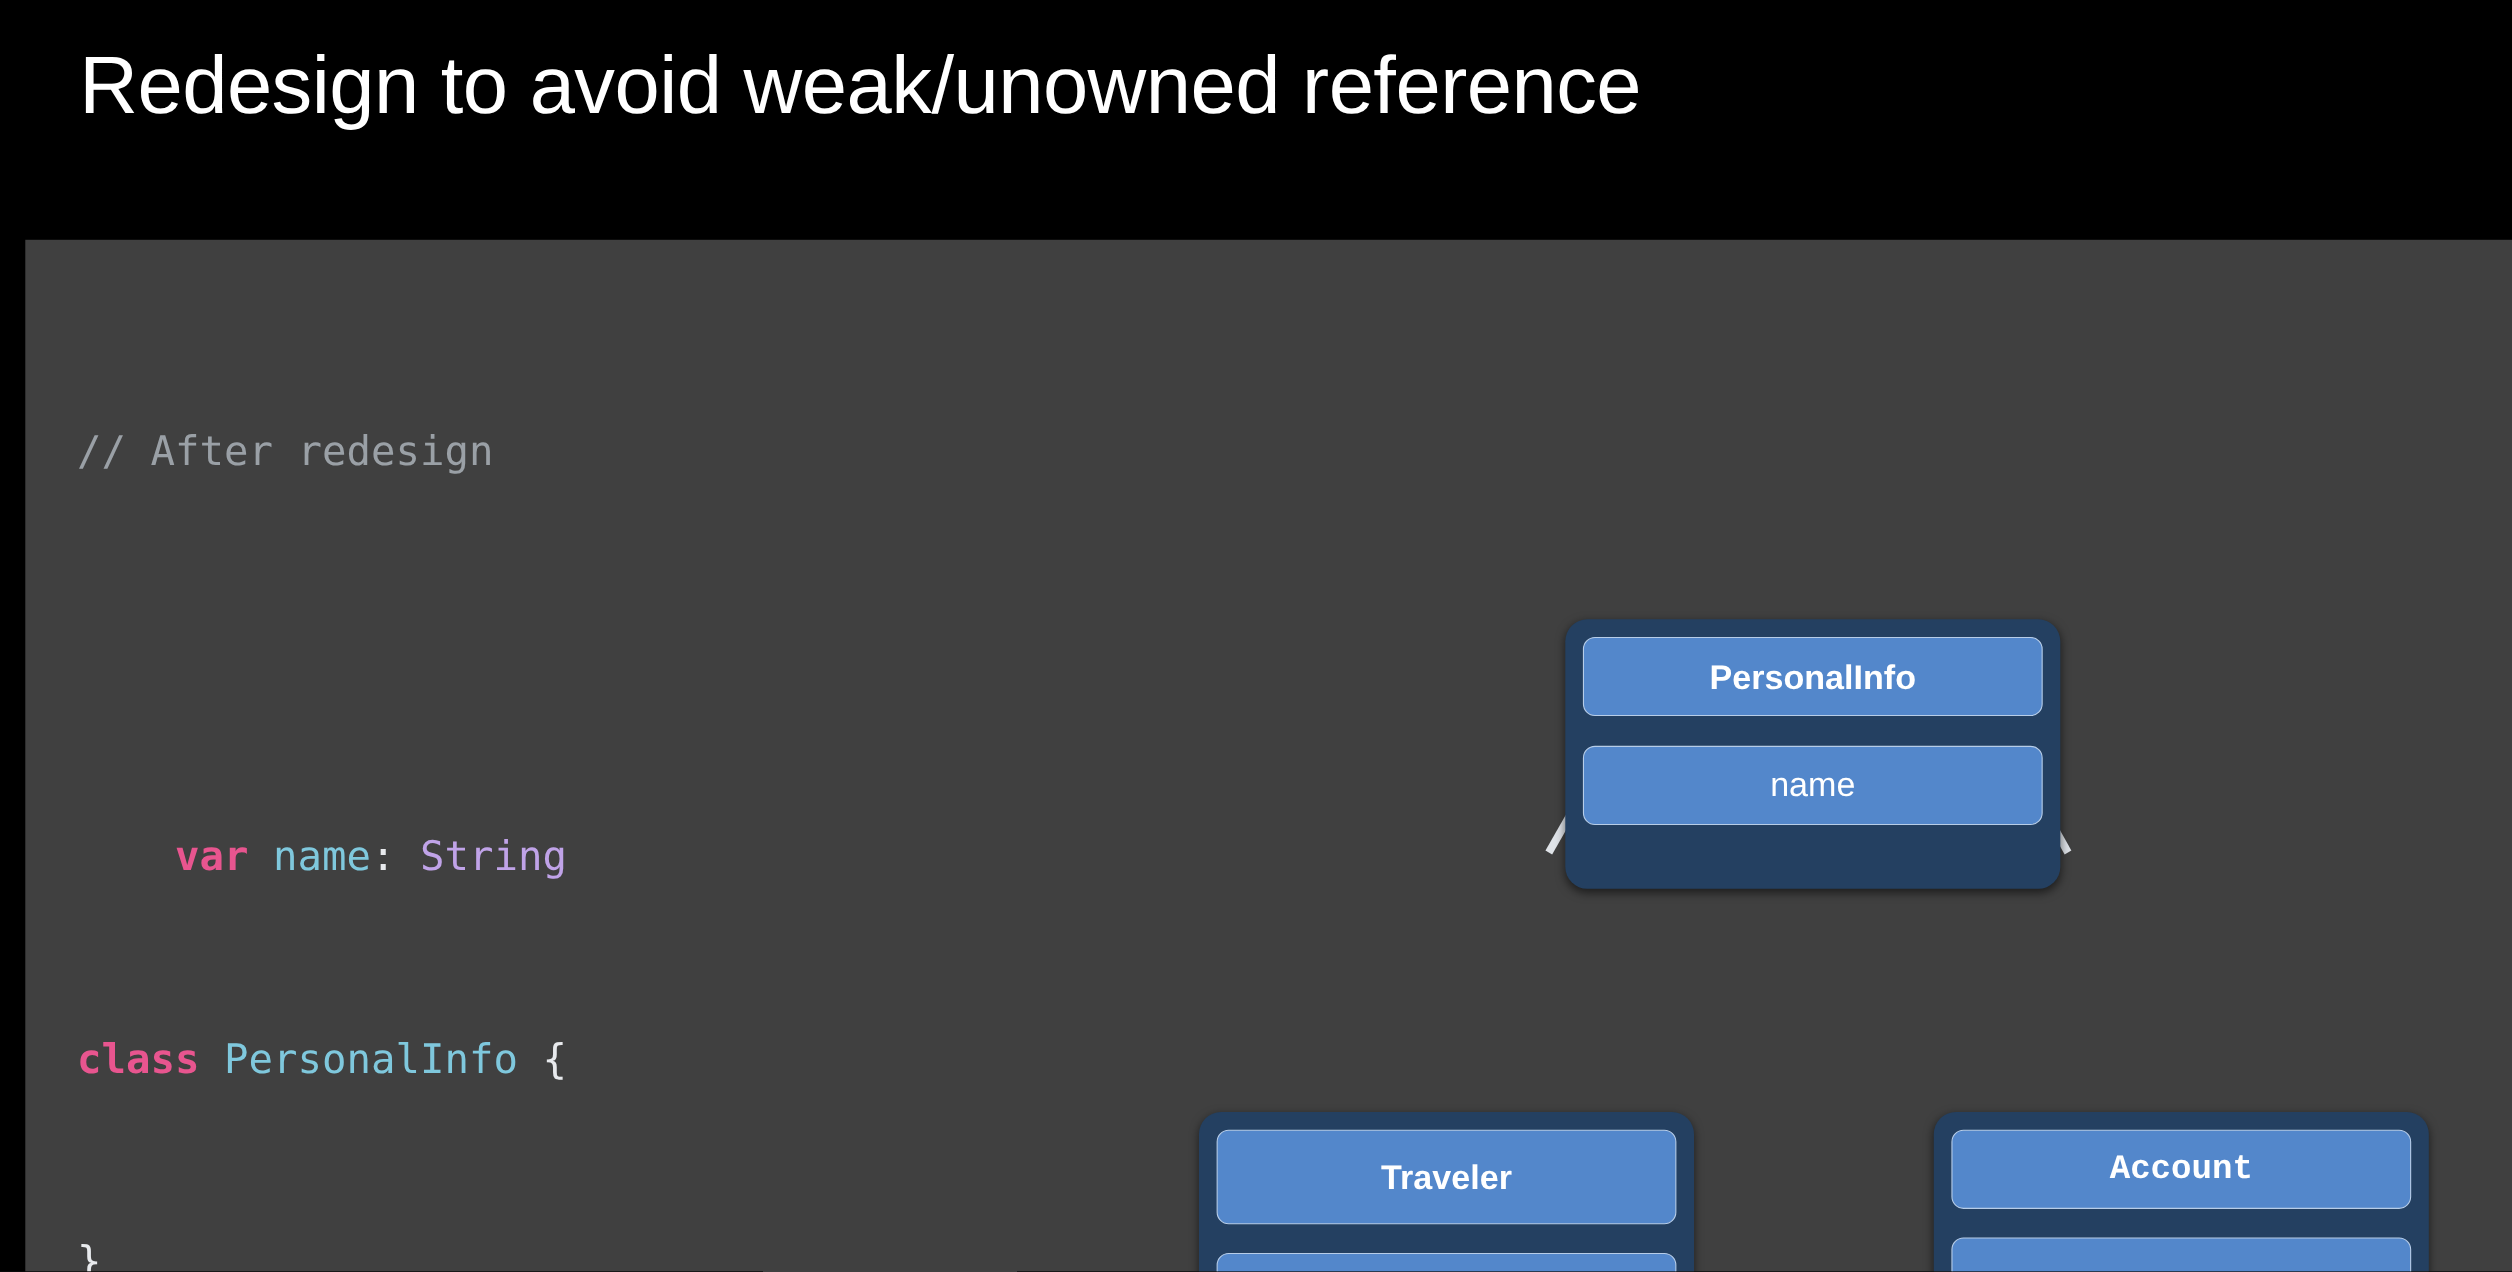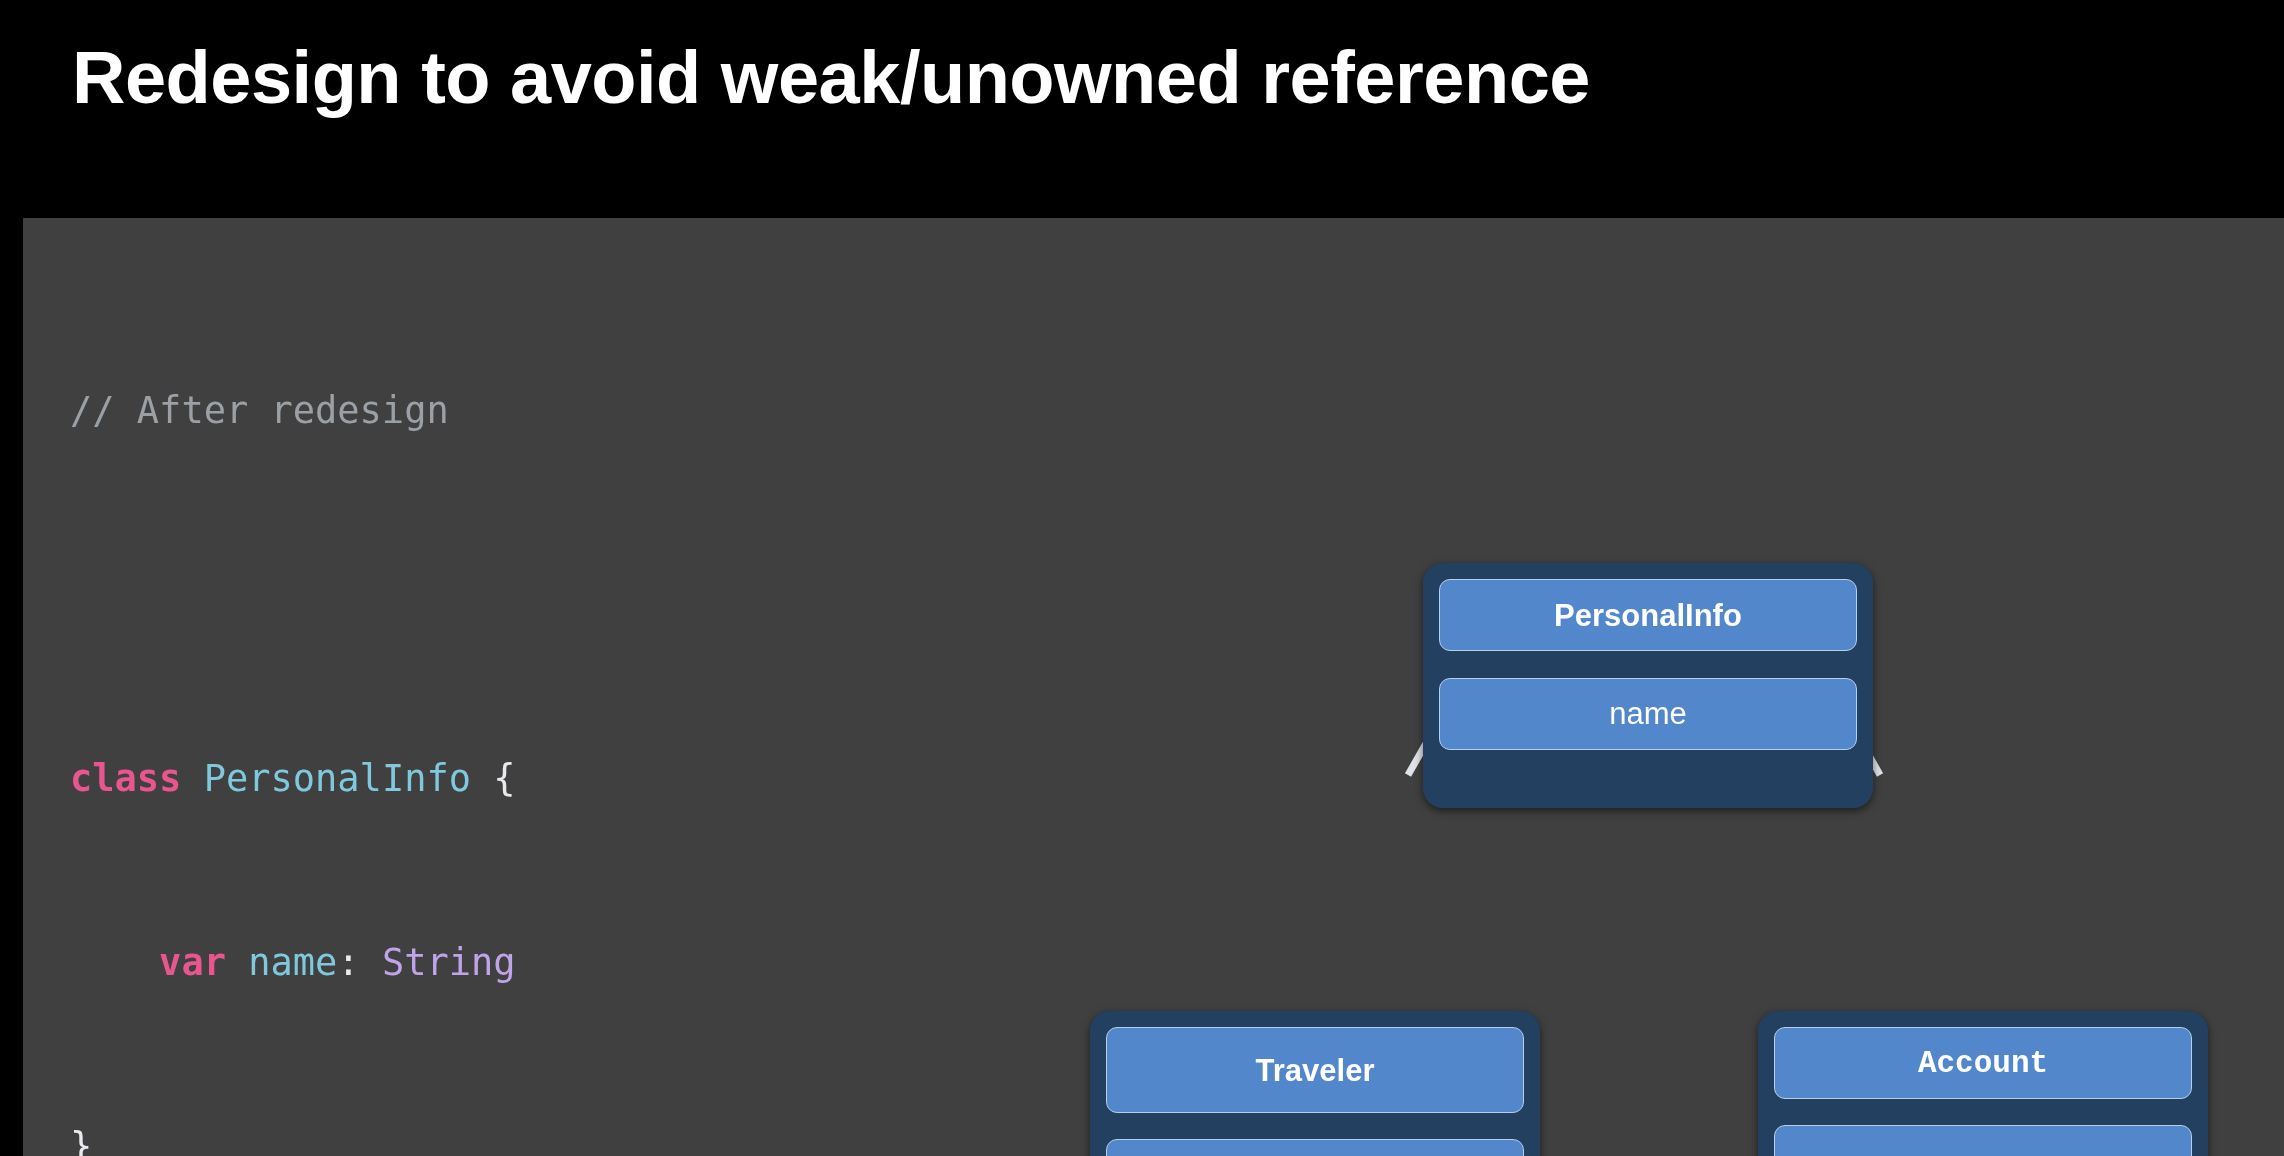--- a/index.html
+++ b/index.html
@@ -19,21 +19,21 @@
   #slide-title {
     position: absolute;
     left: 72px;
     top: 22px;
     width: 2100px;
     height: 110px;
     display: flex;
     align-items: center;
     color: #ffffff;
     font-size: 74px;
-    font-weight: bold;
+    font-weight: normal;
     letter-spacing: -0.5px;
     white-space: nowrap;
   }
 
   
   #content-panel {
     position: absolute;
     left: 23px;
     top: 218px;
     width: 2261px;
@@ -133,23 +133,23 @@
 <div id="slide-title">Redesign to avoid weak/unowned reference</div>
 
 <div id="content-panel">
 
   <div id="code-block">
 
     <div class="code-line"><span class="tok-comment">// After redesign</span></div>
 
     <div class="code-line">&nbsp;</div>
 
+    <div class="code-line">    <span class="tok-keyword">var</span> <span class="tok-prop">name</span><span class="tok-punct">:</span> <span class="tok-builtin">String</span></div>
+
     <div class="code-line"><span class="tok-keyword">class</span> <span class="tok-type">PersonalInfo</span> <span class="tok-punct">{</span></div>
-
-    <div class="code-line">    <span class="tok-keyword">var</span> <span class="tok-prop">name</span><span class="tok-punct">:</span> <span class="tok-builtin">String</span></div>
 
     <div class="code-line"><span class="tok-punct">}</span></div>
 
     
 
     
 
     
 
     

